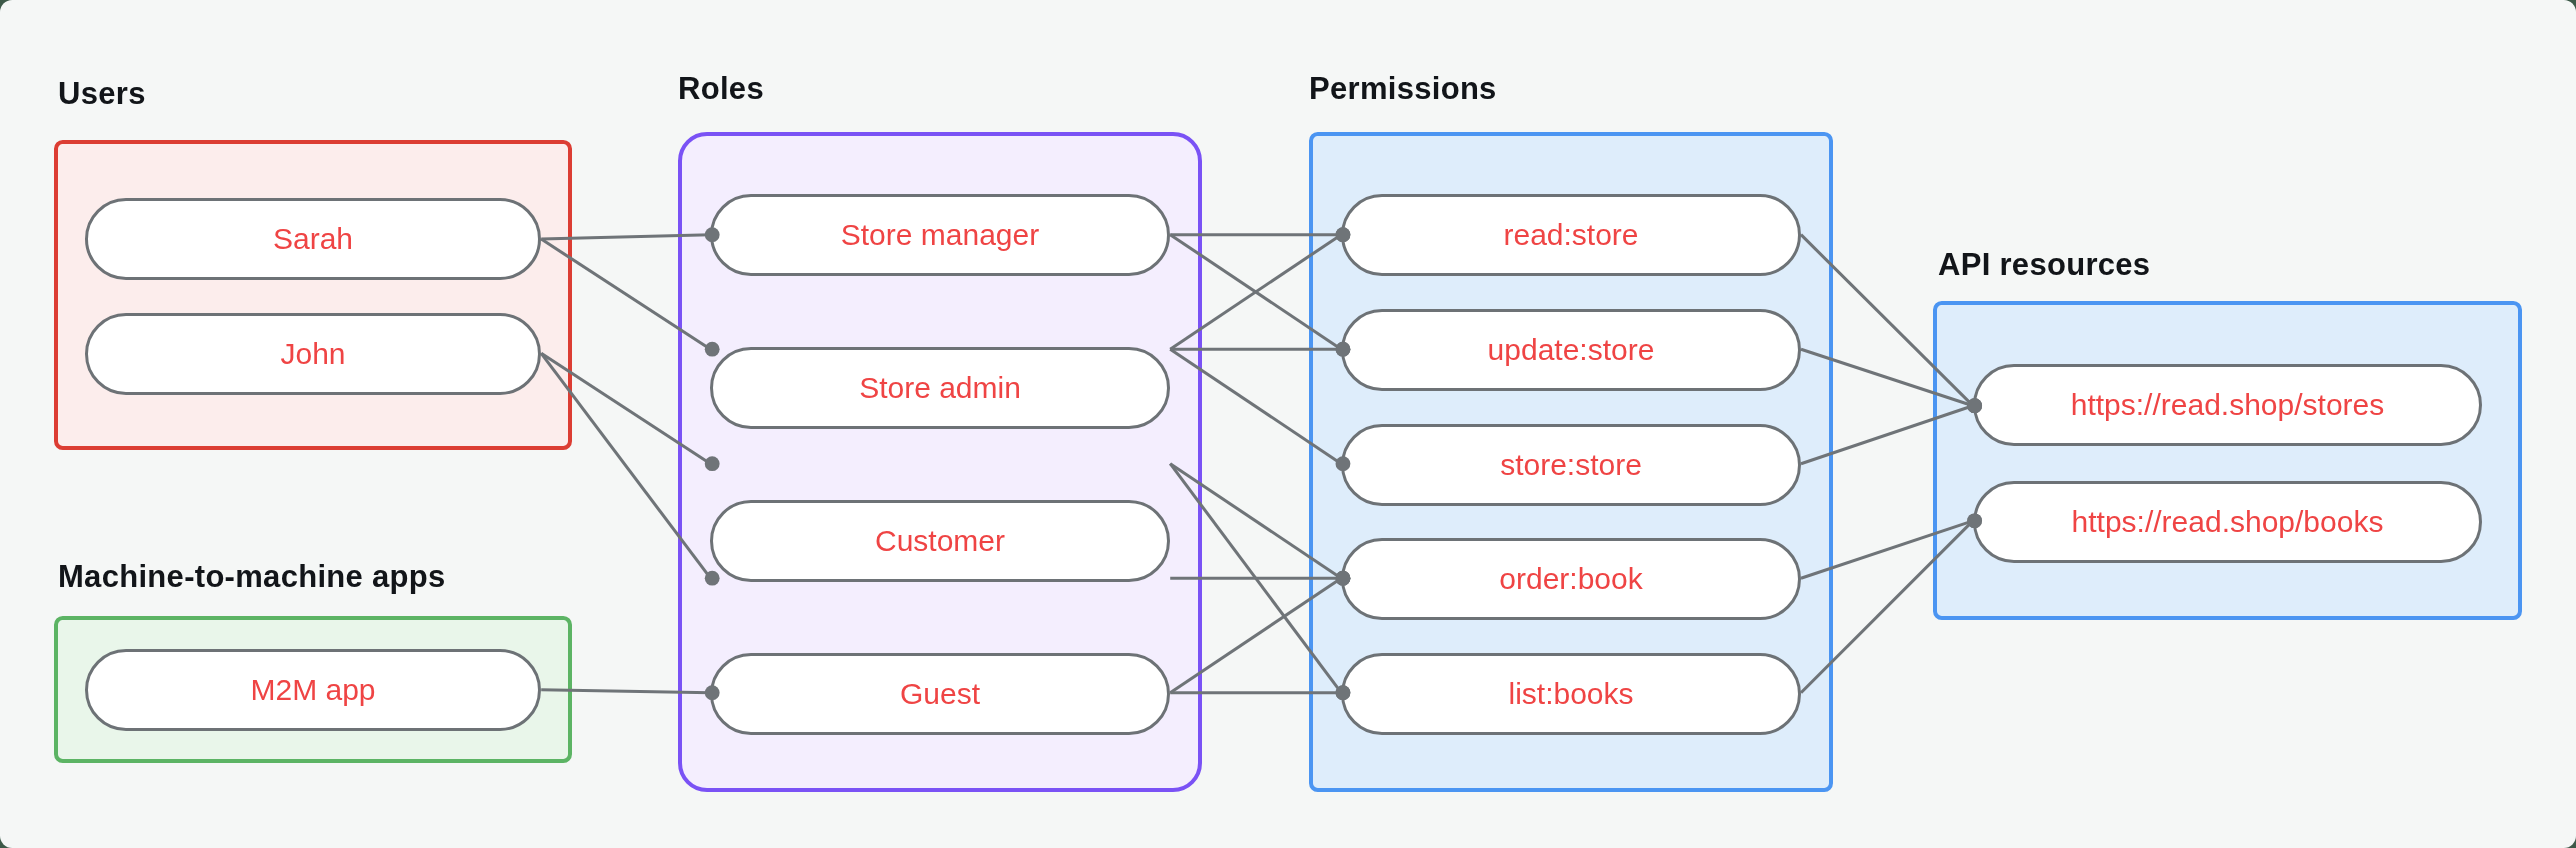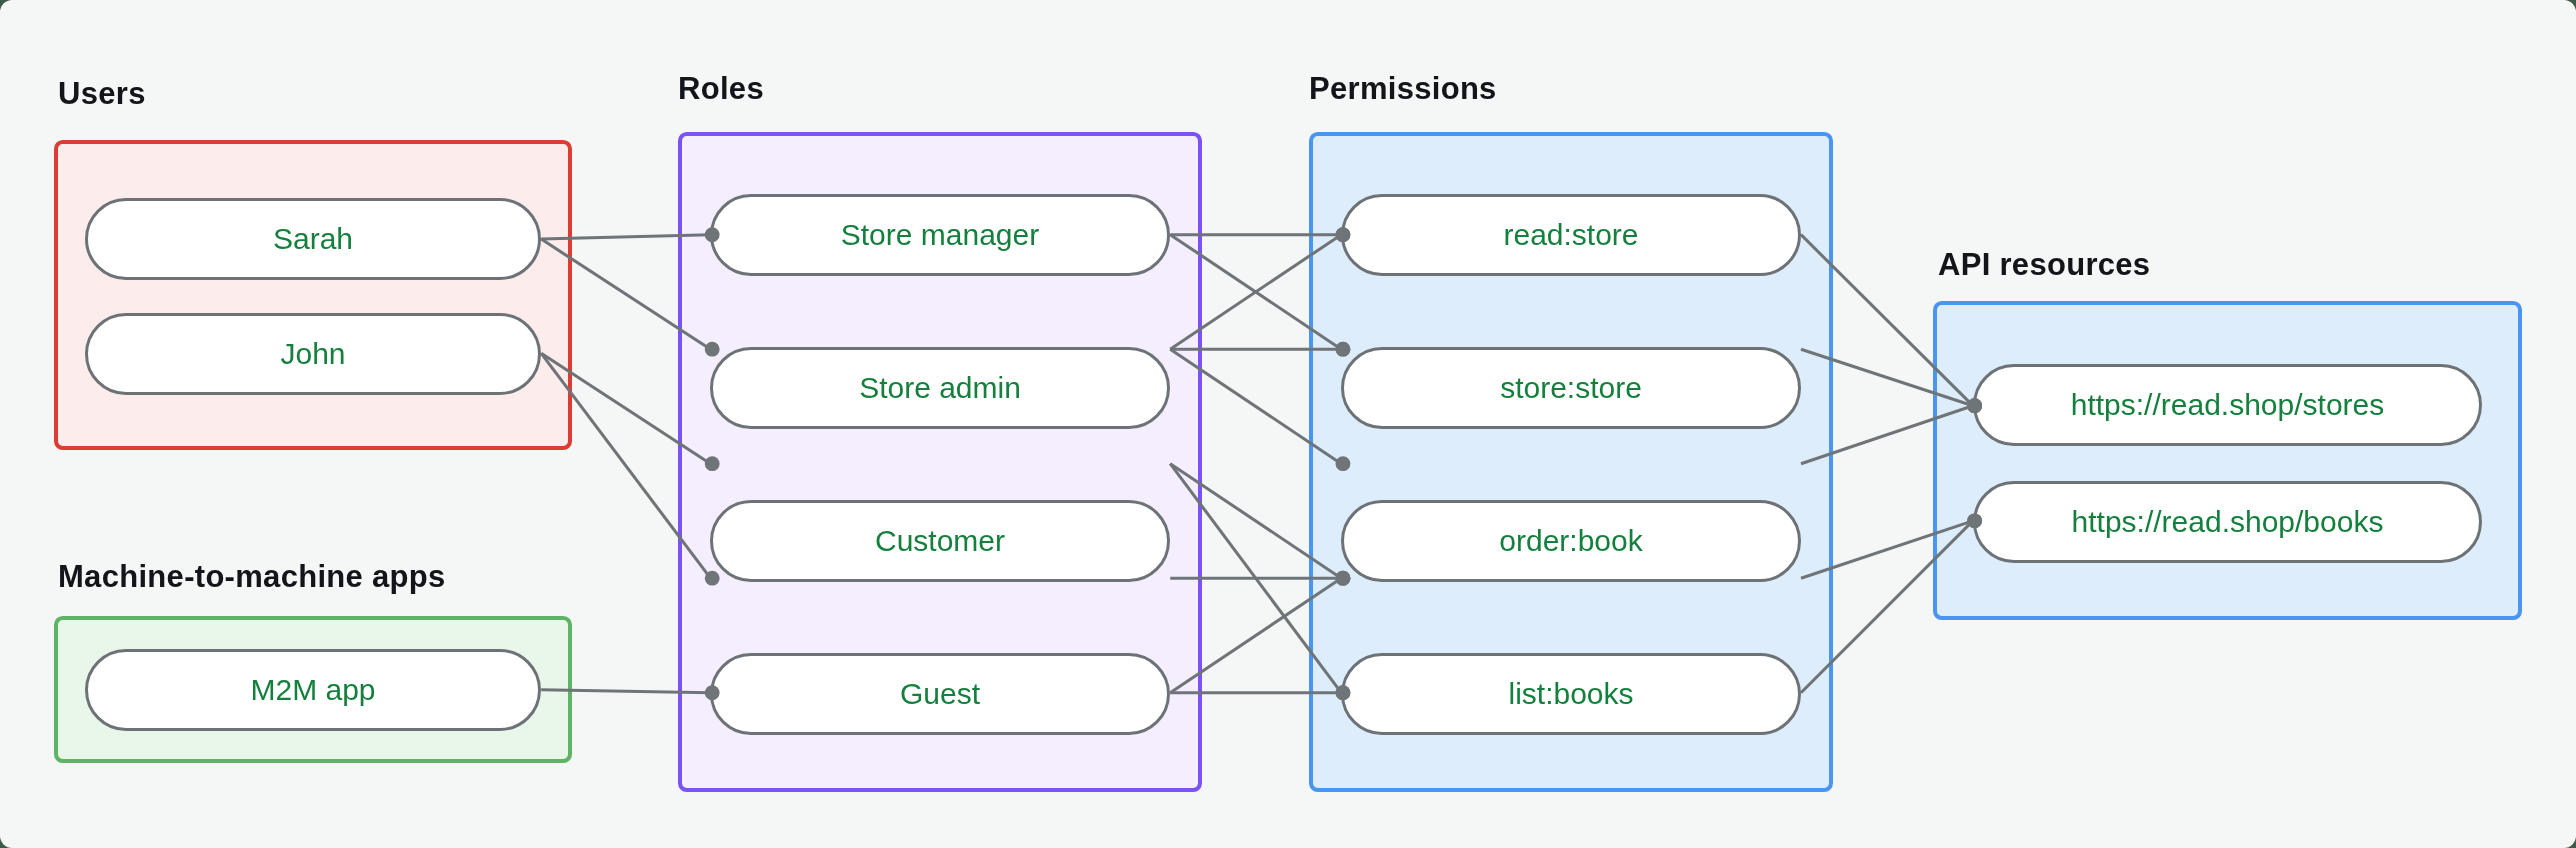--- a/index.html
+++ b/index.html
@@ -14,31 +14,31 @@
   }
   .group-box{
     position:absolute;box-sizing:border-box;border-radius:8.7px;
     display:flex;flex-direction:column;align-items:center;
     border:4.4px solid #999;
   }
   .pill{
     box-sizing:border-box;height:82px;background:#ffffff;
     border:3.5px solid #6d7276;border-radius:41px;
     display:flex;align-items:center;justify-content:center;
-    font-size:30px;color:#15803d;white-space:nowrap;
+    font-size:30px;color:#ef4444;white-space:nowrap;
   }
   
   #label-users{left:58px;top:56px;}
   #box-users{left:54px;top:140px;width:518px;height:310px;padding:54px 0 51px;justify-content:space-between;}
   #box-users .pill{width:456px;}
   #label-m2m{left:58px;top:539px;}
   #box-m2m{left:54px;top:616px;width:518px;height:147px;justify-content:center;}
   #box-m2m .pill{width:456px;}
   #label-roles{left:678px;top:51px;}
-  #box-roles{left:678px;top:132px;width:524px;height:660px;padding:58px 8px 53px;justify-content:space-between;}
+  #box-roles{left:678px;top:132px;width:524px;height:660px;padding:58px 8px 53px;justify-content:space-between;border-radius:29px;}
   #box-roles .pill{width:460px;}
   #label-permissions{left:1309px;top:51px;}
   #box-permissions{left:1309px;top:132px;width:524px;height:660px;padding:58px 0 53px;justify-content:space-between;}
   #box-permissions .pill{width:460px;}
   #label-api{left:1938px;top:227px;}
   #box-api{left:1933px;top:301px;width:589px;height:319px;padding:59px 0 53px;justify-content:space-between;}
   #box-api .pill{width:509px;}
   #edges{position:absolute;left:0;top:0;pointer-events:none;}
 </style>
 </head>
@@ -68,20 +68,21 @@
         <div class="pill">Store admin</div>
         <div class="pill">Customer</div>
         <div class="pill">Guest</div>
       </div>
   </div>
 
   <div class="group">
     <div class="group-label" id="label-permissions">Permissions</div>
     <div class="group-box" id="box-permissions" style="border-color: rgb(75, 149, 242); background: rgb(222, 237, 251);">
         <div class="pill">read:store</div>
+        <div class="pill">update:store</div>
         <div class="pill">store:store</div>
         <div class="pill">order:book</div>
         <div class="pill">list:books</div>
       </div>
   </div>
 
   <div class="group">
     <div class="group-label" id="label-api">API resources</div>
     <div class="group-box" id="box-api" style="border-color: rgb(75, 149, 242); background: rgb(222, 237, 251);">
         <div class="pill">https://read.shop/stores</div>

